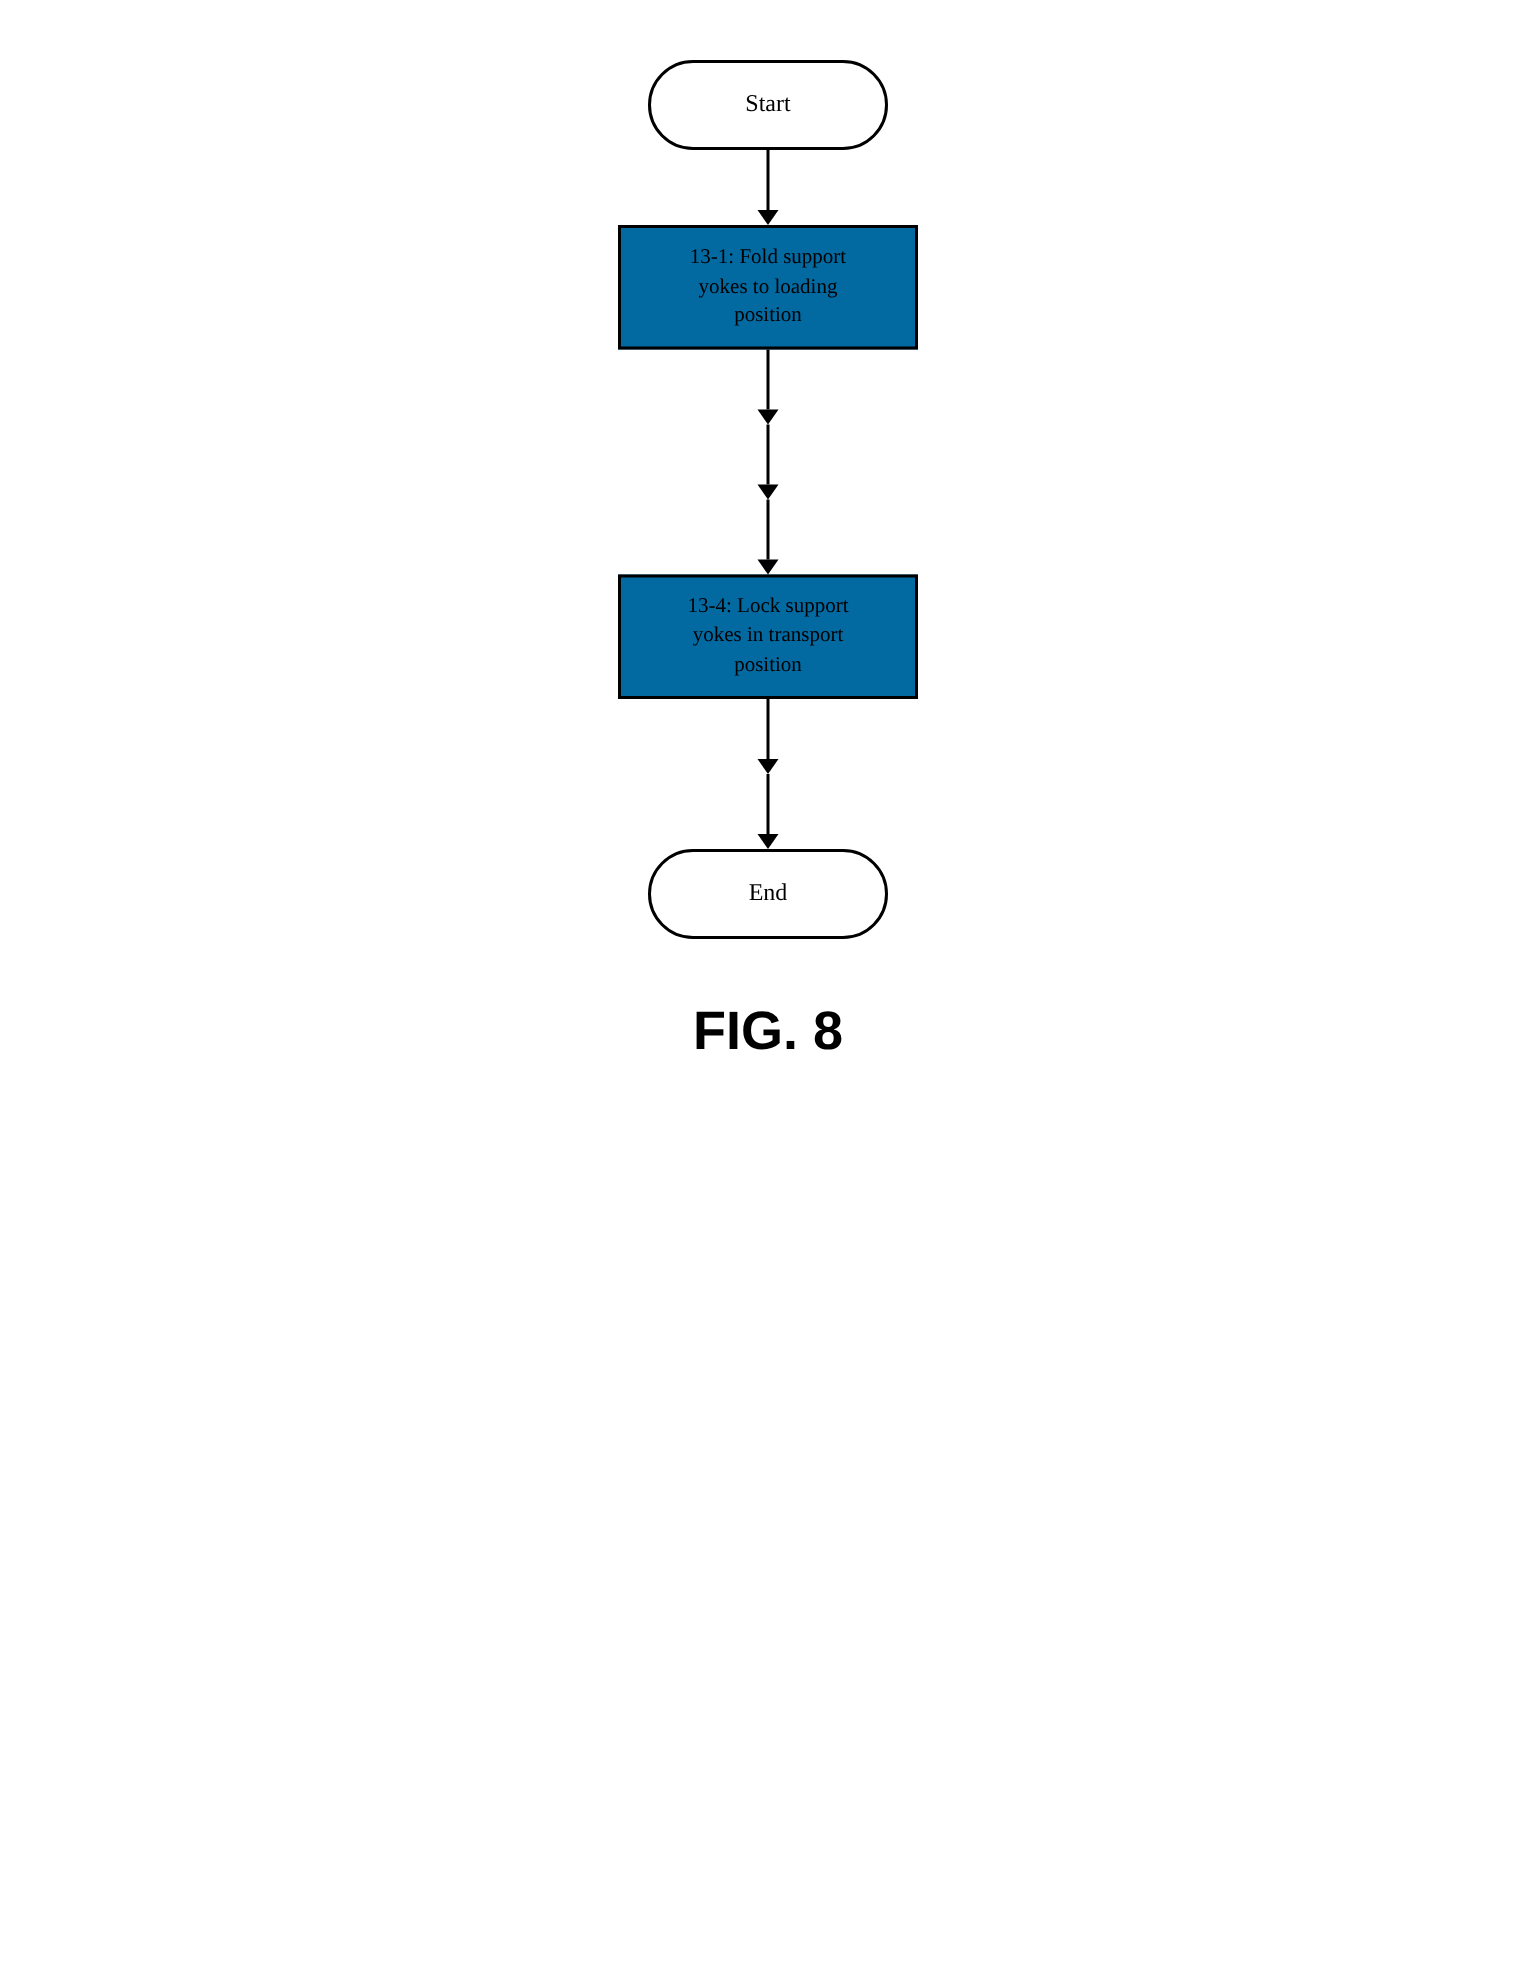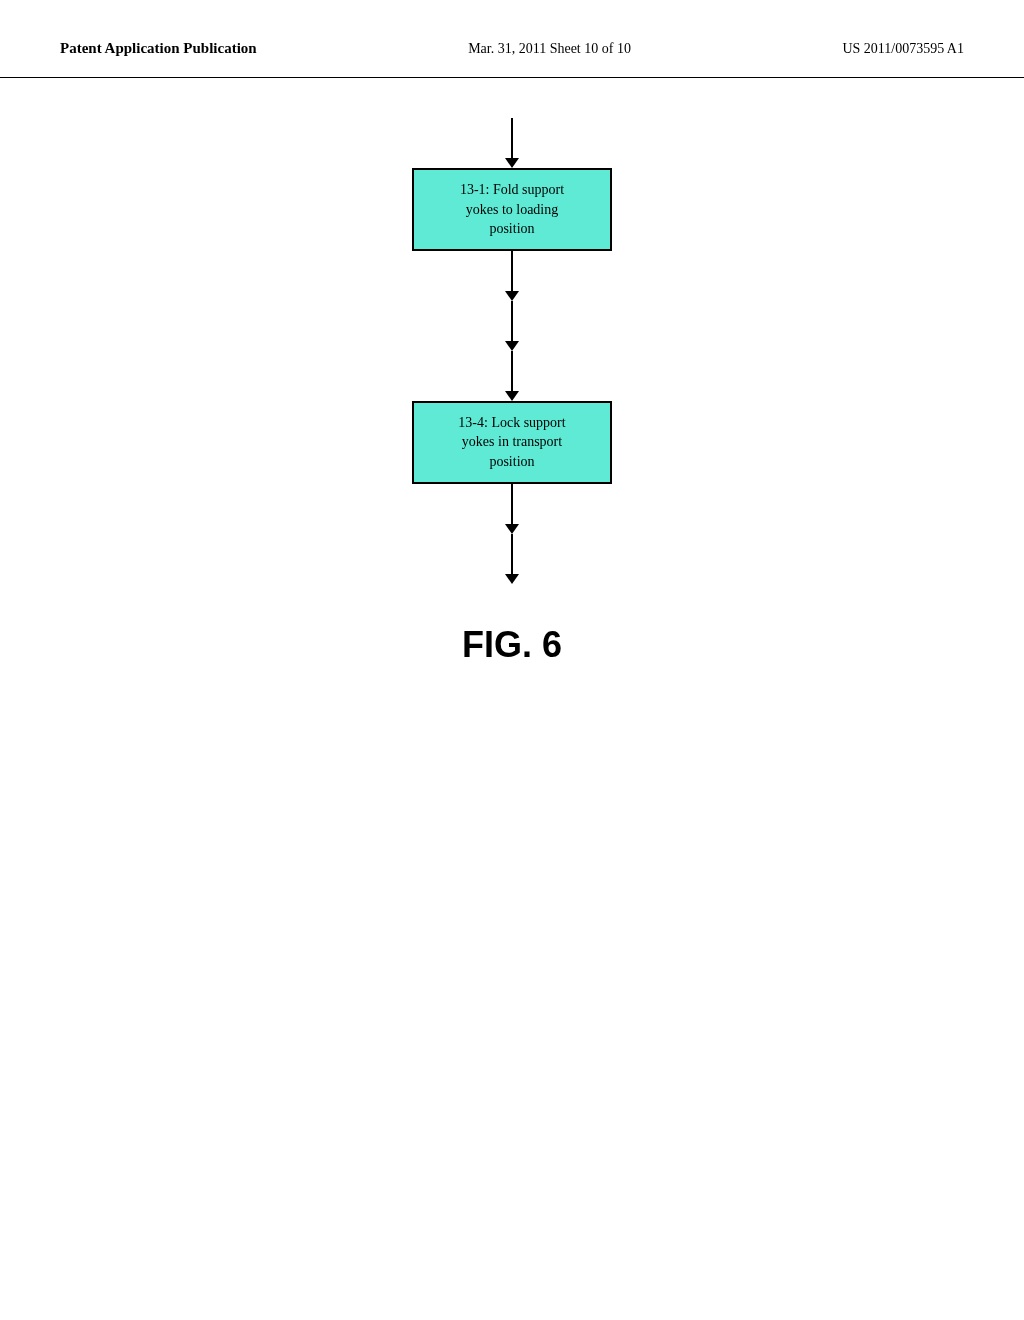--- a/index.html
+++ b/index.html
@@ -74,21 +74,21 @@
       width: 200px;
       min-height: 70px;
       border: 2px solid #000;
       display: flex;
       align-items: flex-start;
       justify-content: center;
       text-align: center;
       font-size: 14px;
       line-height: 1.4;
       padding: 10px;
-      background: #5eead4;
+      background: #0369a1;
     }
 
     .arrow {
       display: flex;
       flex-direction: column;
       align-items: center;
       height: 50px;
       position: relative;
     }
 
@@ -112,29 +112,27 @@
       font-weight: bold;
       margin-top: 40px;
       font-family: Arial, sans-serif;
     }
   </style>
 </head>
 <body>
 
 <div class="page">
 
-  <div class="header">
-    <span class="header-left">Patent Application Publication</span>
-    <span class="header-center">Mar. 31, 2011  Sheet 10 of 10</span>
-    <span class="header-right">US 2011/0073595 A1</span>
-  </div>
 
   <div class="diagram-container">
     <div class="flowchart">
 
+      <div class="node-start-end">
+        <span>Start</span>
+      </div>
 
       <div class="arrow">
         <div class="arrow-line"></div>
         <div class="arrow-head"></div>
       </div>
 
       <div class="node-process">
         <span>13-1: Fold support<br>yokes to loading<br>position</span>
       </div>
 
@@ -163,19 +161,22 @@
         <div class="arrow-line"></div>
         <div class="arrow-head"></div>
       </div>
 
 
       <div class="arrow">
         <div class="arrow-line"></div>
         <div class="arrow-head"></div>
       </div>
 
+      <div class="node-start-end">
+        <span>End</span>
+      </div>
 
     </div>
 
-    <div class="fig-label">FIG. 6</div>
+    <div class="fig-label">FIG. 8</div>
   </div>
 
 </div>
 
 </body></html>

